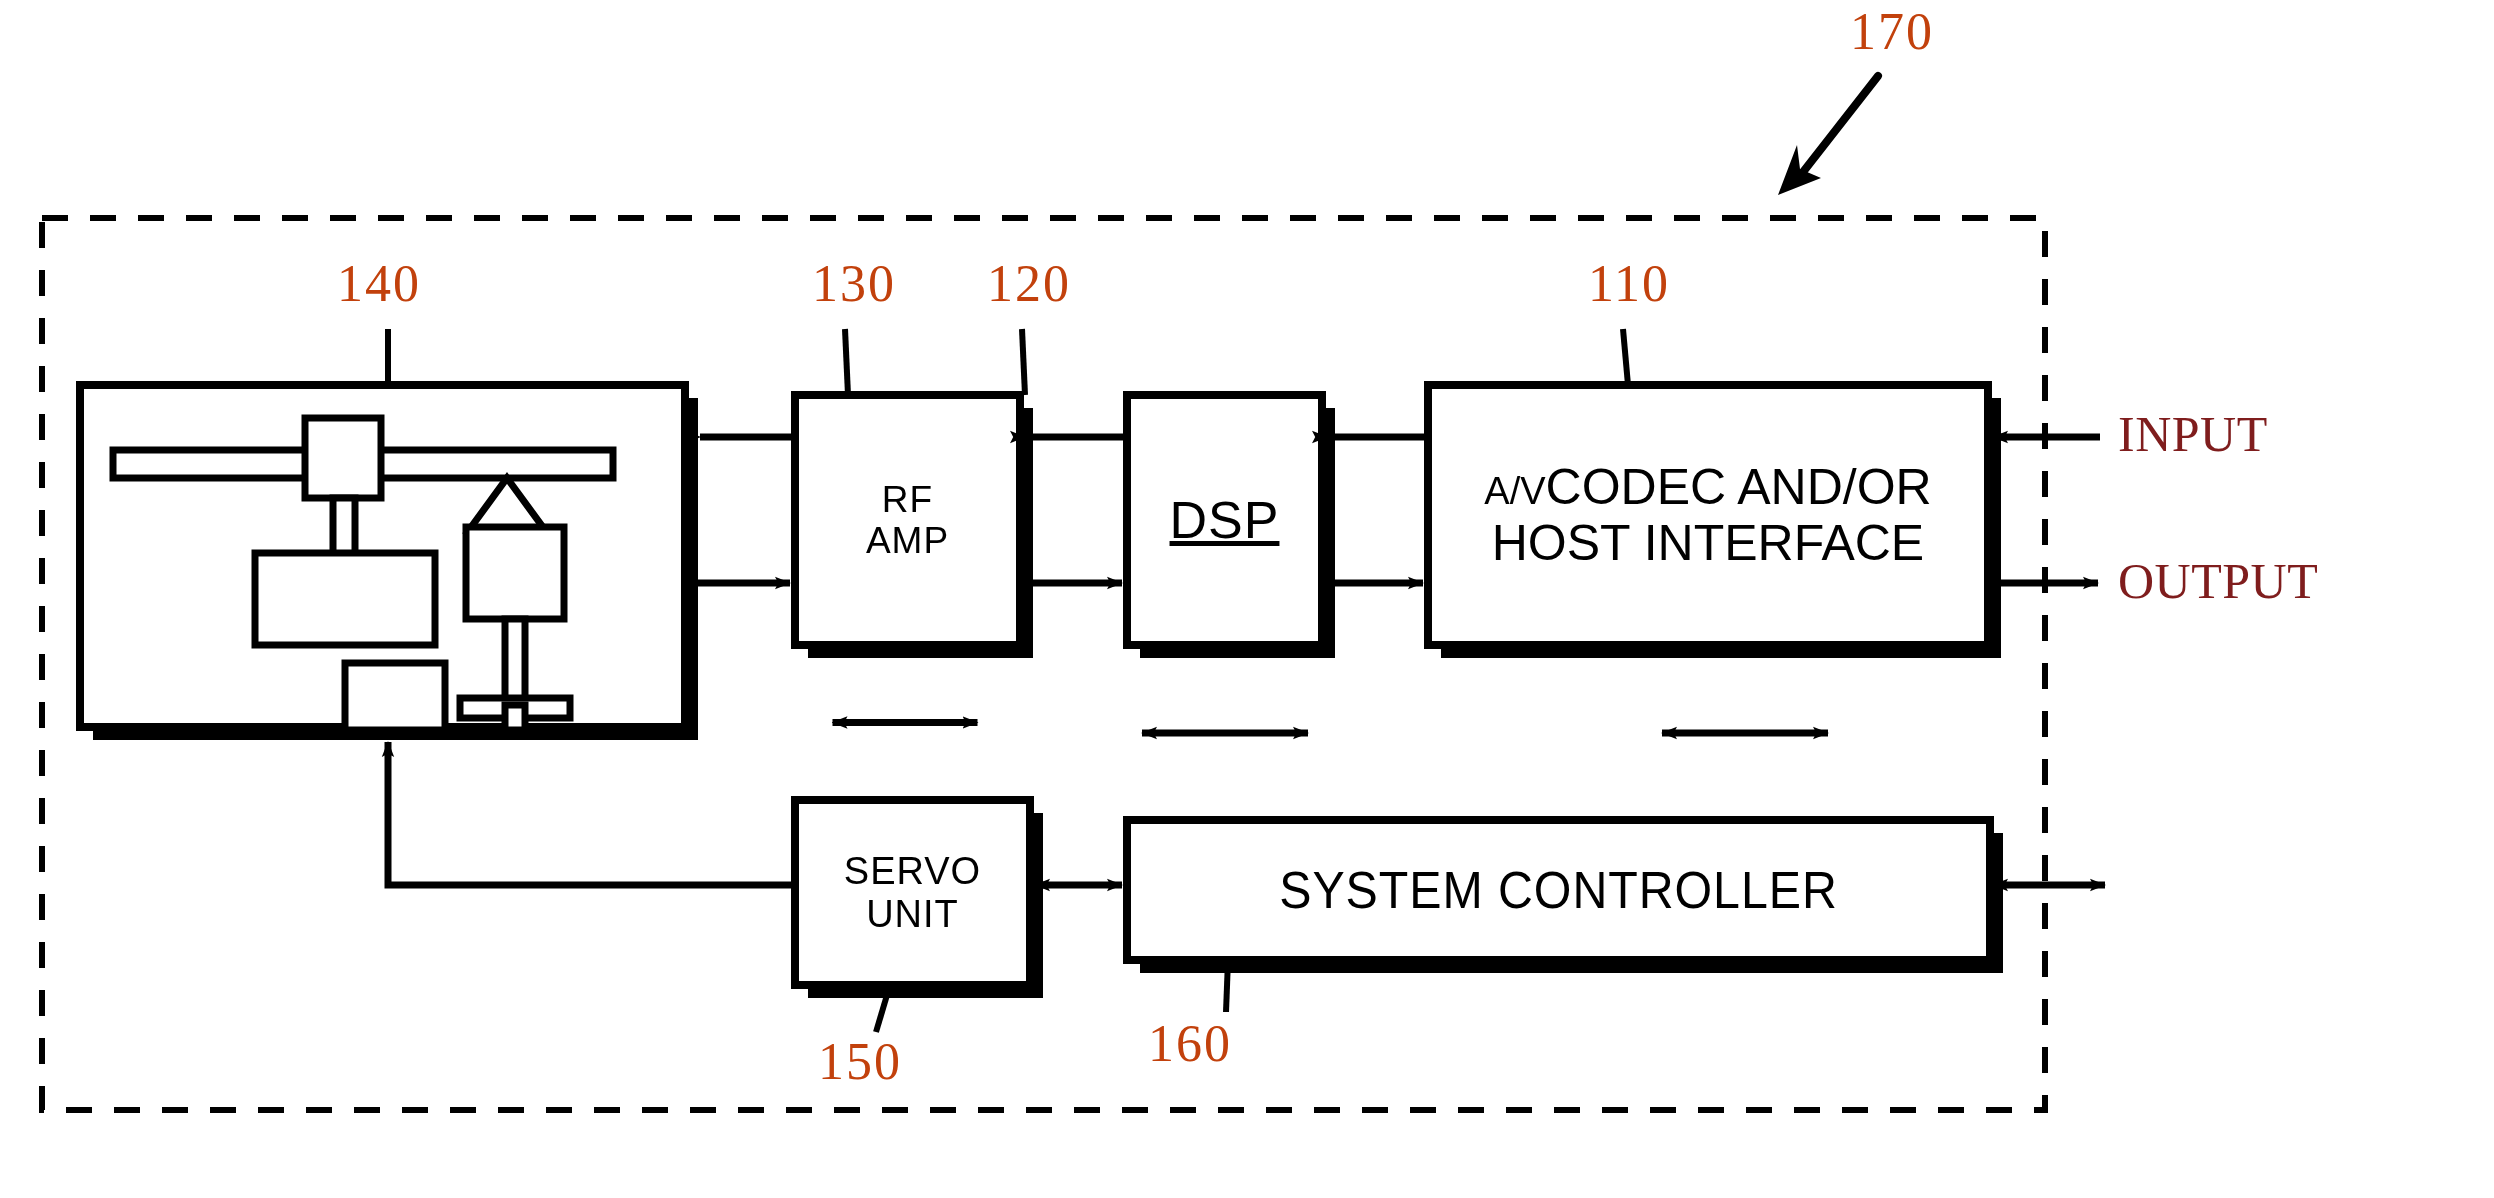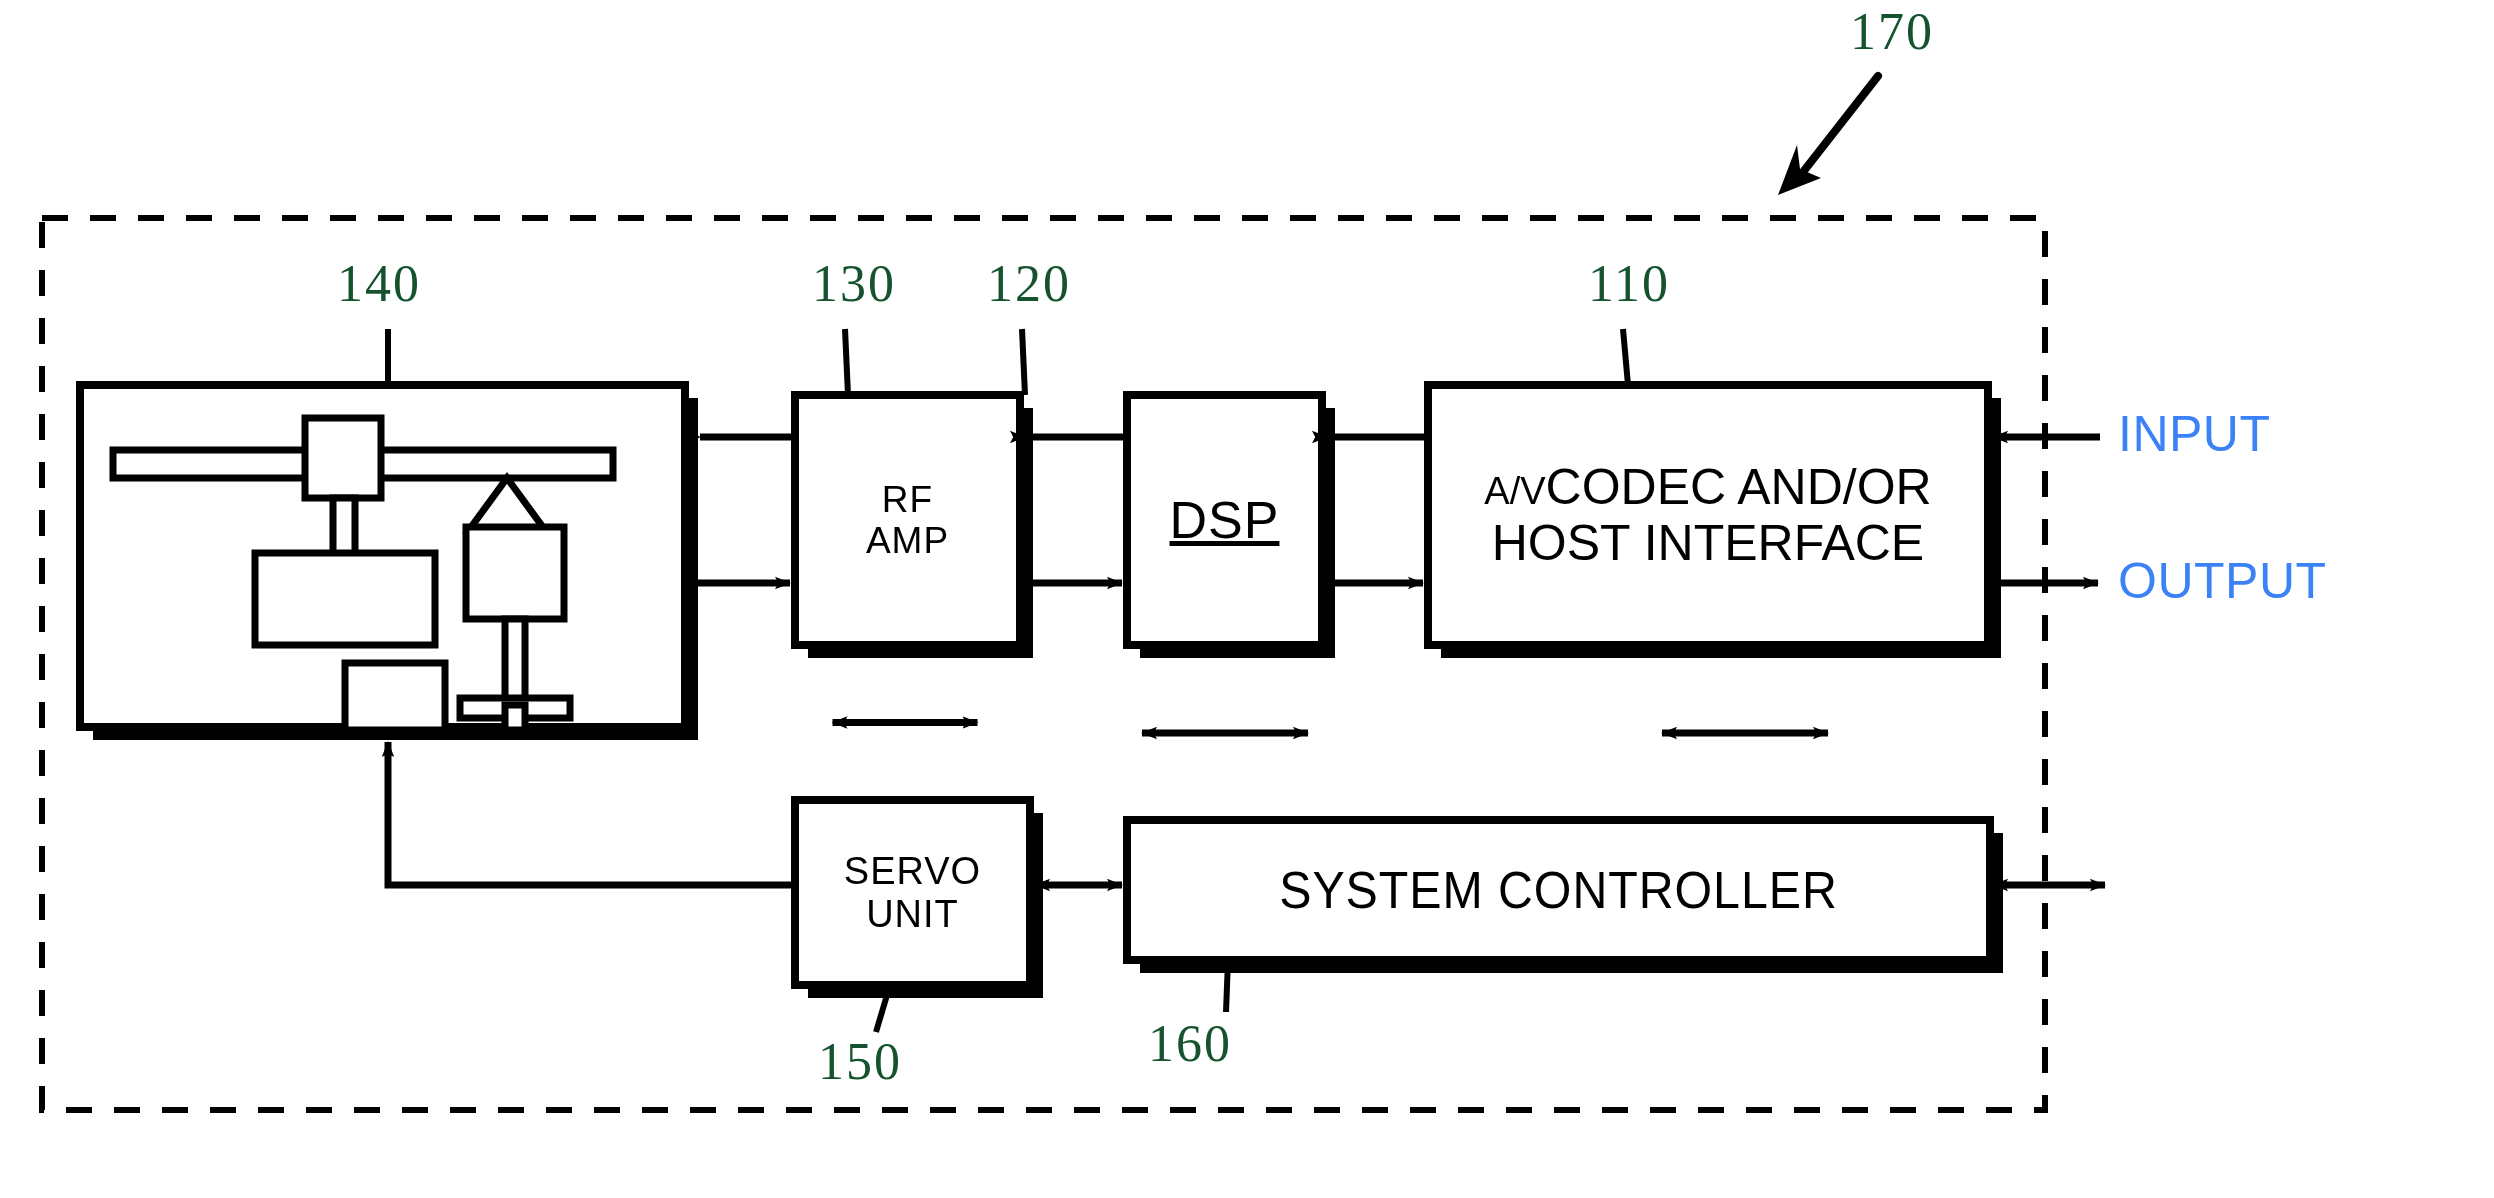--- a/index.html
+++ b/index.html
@@ -24,30 +24,30 @@
     height: 1198px;
     pointer-events: none;
   }
   .ref-num {
     position: absolute;
     font-family: "Liberation Serif", serif;
     font-size: 52px;
     line-height: 1;
     letter-spacing: 2px;
     white-space: nowrap;
-    color: #14532d;
+    color: #c2410c;
   }
   .io-label {
     position: absolute;
-    font-family: Liberation Sans, sans-serif;
+    font-family: Liberation Serif, serif;
     font-size: 50px;
     line-height: 1.06;
     letter-spacing: 0.5px;
     white-space: nowrap;
-    color: #3b82f6;
+    color: #7f1d1d;
   }
   .io-label.center { text-align: center; }
   .box-label {
     position: absolute;
     font-family: "Liberation Sans", sans-serif;
     text-align: center;
     line-height: 1.12;
     white-space: pre-line;
     color: #000;
     display: flex;

